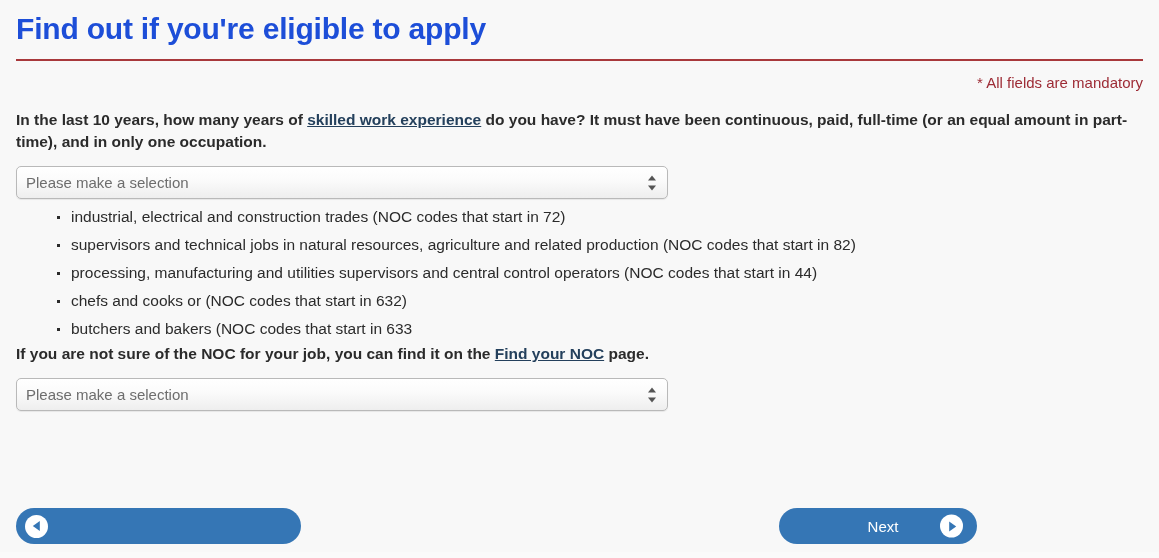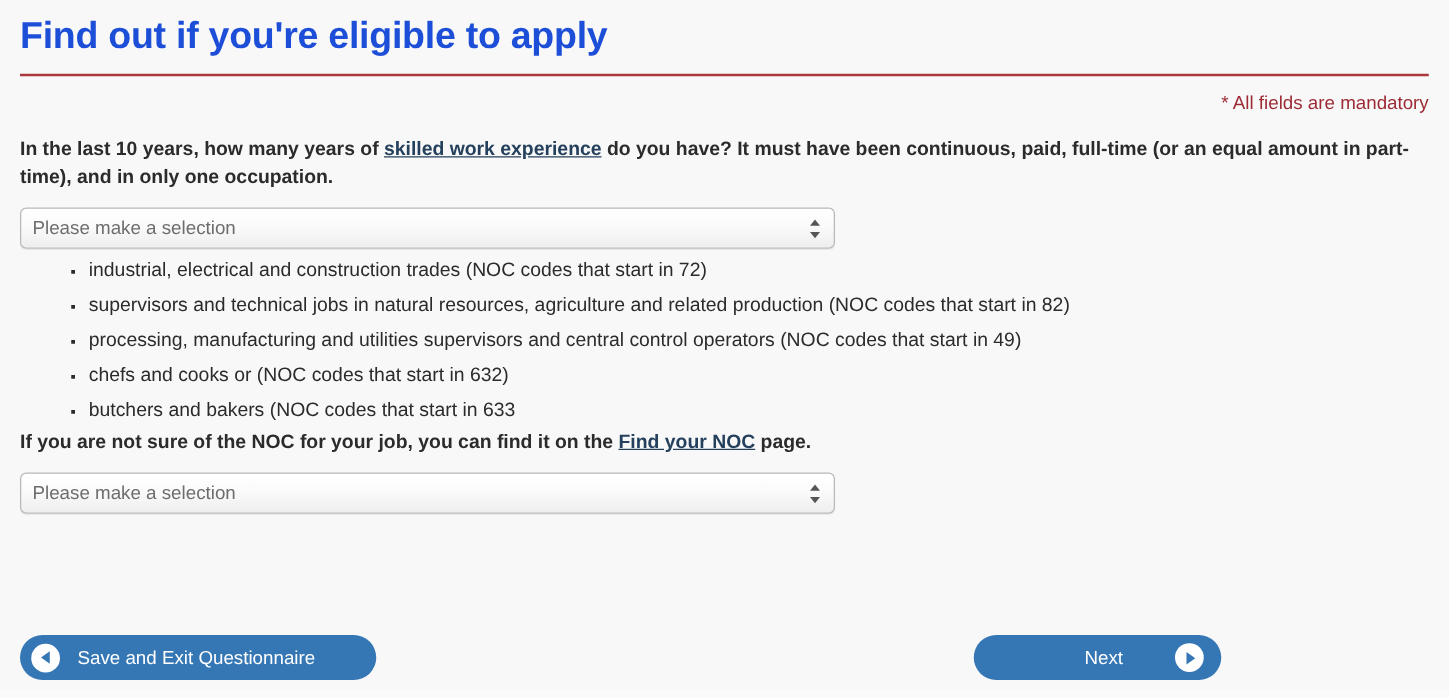--- a/index.html
+++ b/index.html
@@ -238,39 +238,38 @@
     <span class="select-arrows">
       <span class="up"></span>
         <span class="dn"></span>
     </span>
   </div>
 
 
   <ul class="trades">
     <li>industrial, electrical and construction trades (NOC codes that start in 72)</li>
     <li>supervisors and technical jobs in natural resources, agriculture and related production (NOC codes that start in 82)</li>
-    <li>processing, manufacturing and utilities supervisors and central control operators (NOC codes that start in 49)</li>
+    <li>processing, manufacturing and utilities supervisors and central control operators (NOC codes that start in 44)</li>
     <li>chefs and cooks or (NOC codes that start in 632)</li>
     <li>butchers and bakers (NOC codes that start in 633</li>
   </ul>
 
   <p class="question q3"><span>If you are not sure of the NOC for your job, you can find it on the </span><a class="inline-link" href="#">Find your NOC</a><span> page.</span></p>
 
   <div class="select-wrap">
     <div class="fake-select">Please make a selection</div>
     <span class="select-arrows">
       <span class="up"></span>
         <span class="dn"></span>
     </span>
   </div>
 
   <div class="button-row">
     <button class="btn btn-save">
       <span class="circle-icon left"></span>
-      <span class="btn-label">Save and Exit Questionnaire</span>
     </button>
     <button class="btn btn-next">
       <span class="btn-label">Next</span>
       <span class="circle-icon right"></span>
     </button>
   </div>
 
   <div class="bottom-strip"></div>
 </div>
 

